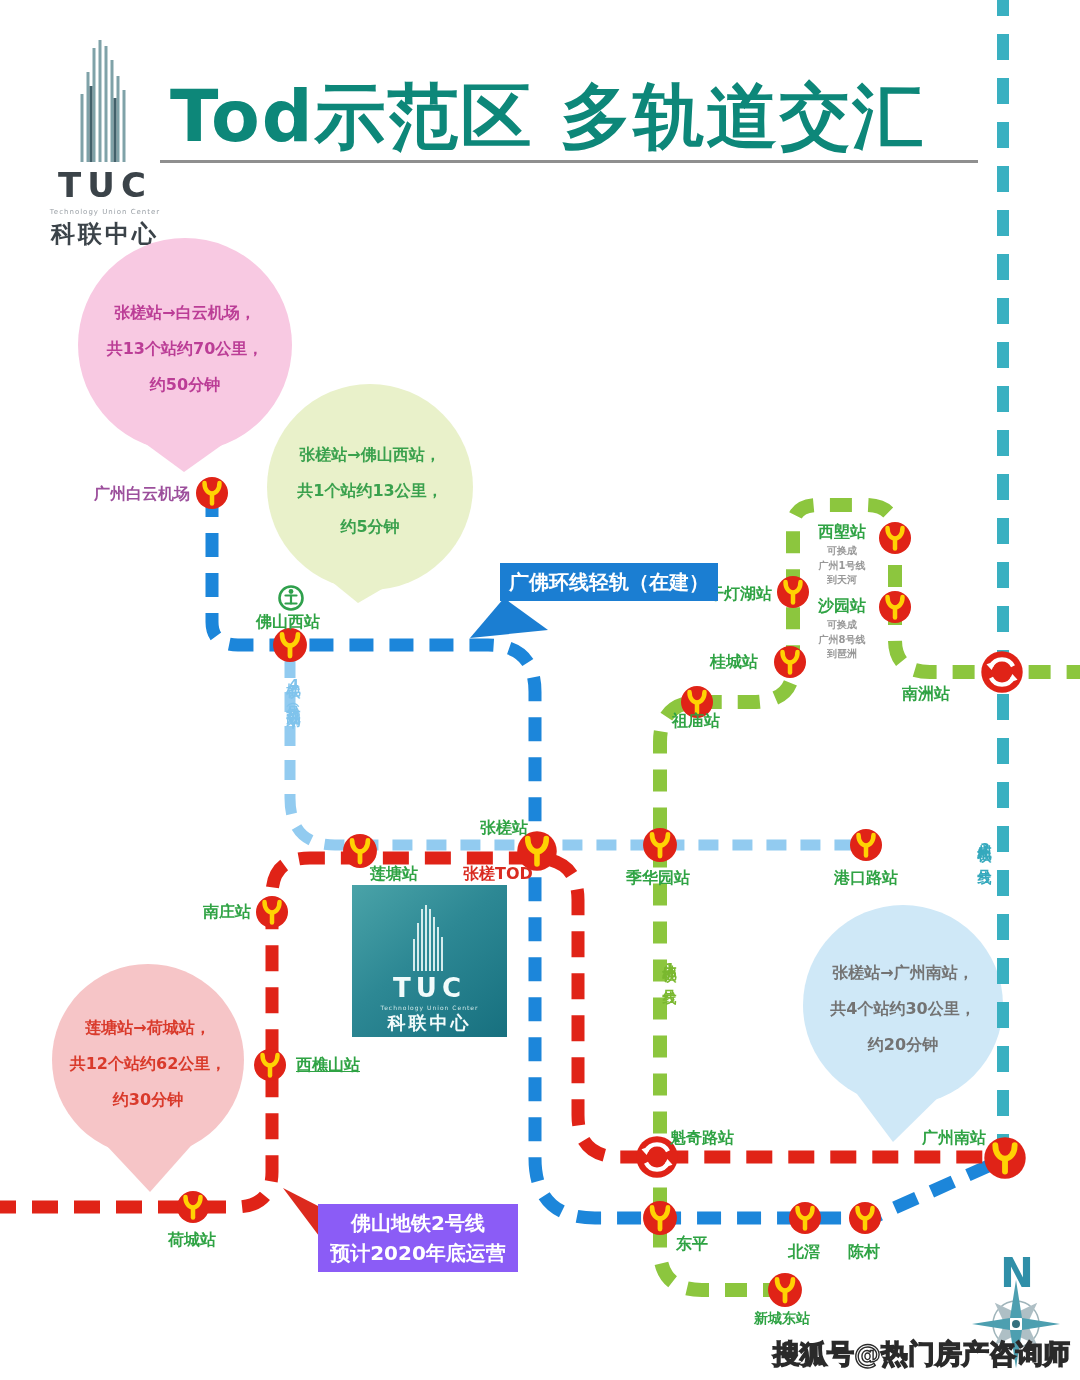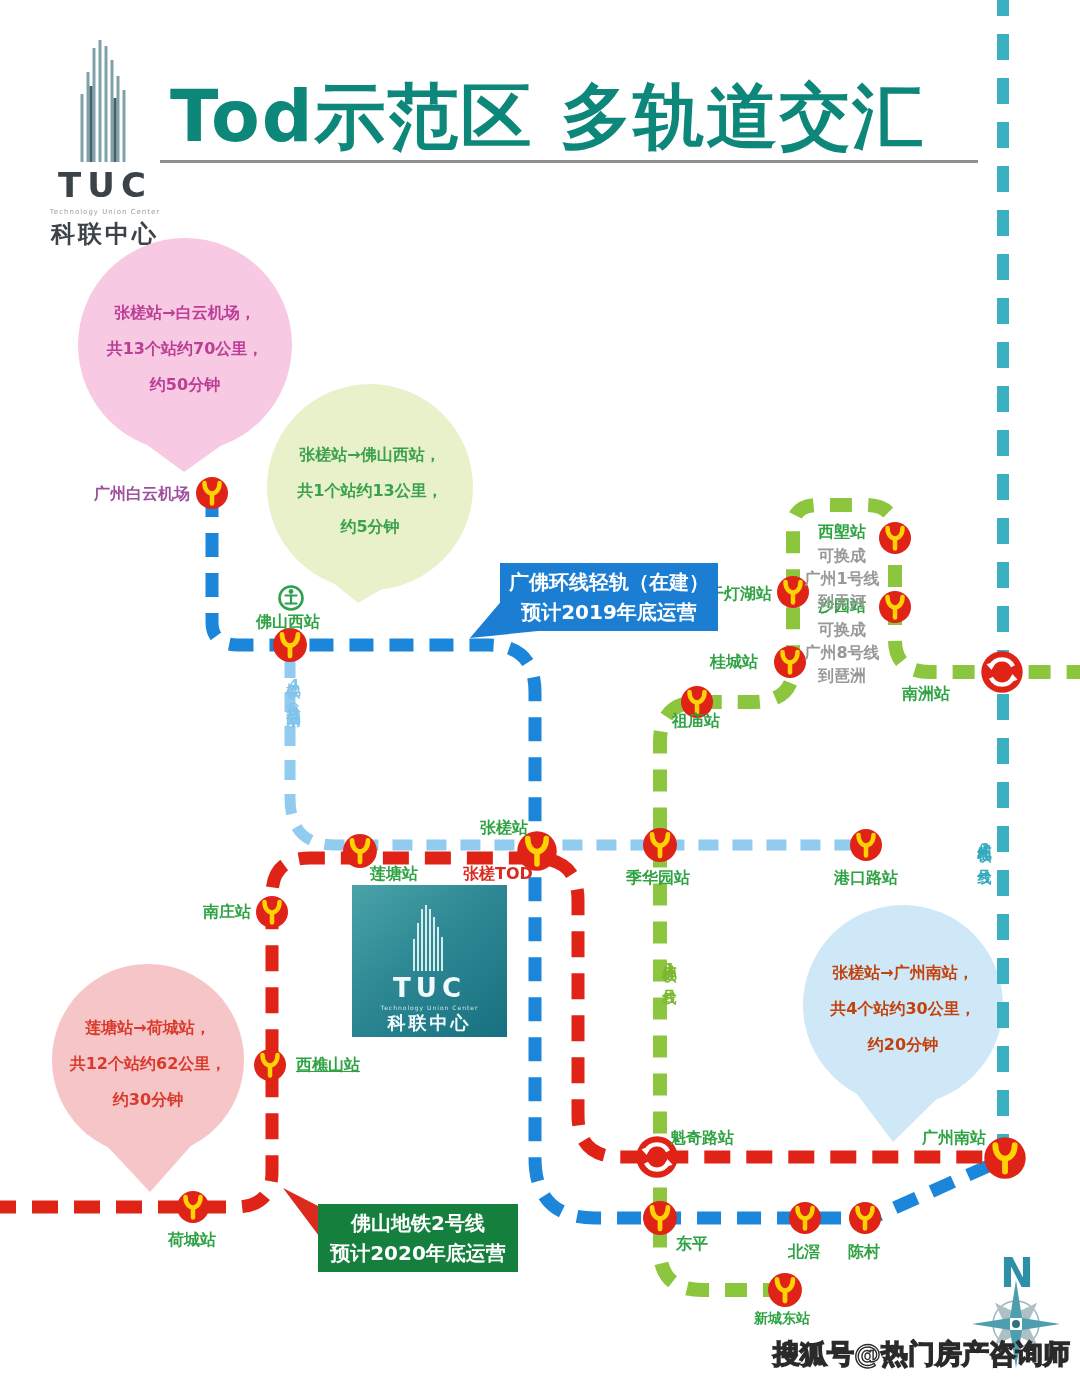--- a/index.html
+++ b/index.html
@@ -14,37 +14,37 @@
   .logo-wrap{position:absolute;left:30px;top:30px;width:150px;height:200px;text-align:center;}
   .logo-tuc{position:absolute;left:0;top:135px;width:150px;font-size:34px;font-weight:bold;
             color:#3b4349;letter-spacing:6px;}
   .logo-sub{position:absolute;left:0;top:178px;width:150px;font-size:7px;color:#9aa0a6;letter-spacing:1px;}
   .logo-cn{position:absolute;left:0;top:188px;width:150px;font-size:24px;font-weight:bold;color:#3b4349;letter-spacing:3px;}
   
   .st{position:absolute;font-size:16px;font-weight:bold;color:#2fa344;white-space:nowrap;}
   .st.purple{color:#9c4f9c;}
   .st.red{color:#d92b20;}
   .st.small{font-size:14px;}
-  .note{position:absolute;font-size:16px;color:#989898;line-height:1.45;text-align:center;white-space:nowrap;font-weight:bold;}
+  .note{position:absolute;font-size:10px;color:#989898;line-height:1.45;text-align:center;white-space:nowrap;font-weight:bold;}
   .vlabel{position:absolute;writing-mode:vertical-rl;text-orientation:upright;font-size:14px;
           font-weight:bold;letter-spacing:2px;white-space:nowrap;}
   .vlabel.lblue{color:#7fc3ec;}
   .vlabel.green{color:#7ab82f;}
   .vlabel.teal{color:#35a9bd;}
   
   .balloon-text{position:absolute;text-align:center;font-weight:bold;font-size:16px;line-height:36px;white-space:nowrap;}
   .balloon-text.pink{color:#bb3d96;}
   .balloon-text.green{color:#3aa14d;}
-  .balloon-text.blue{color:#c2410c;}
+  .balloon-text.blue{color:#737373;}
   .balloon-text.redp{color:#d93a2b;}
   
   .callout{position:absolute;color:#ffffff;font-weight:bold;font-size:20px;line-height:30px;
            text-align:center;padding:4px 6px;}
   .callout.blue{background:#1b7ed2;}
-  .callout.red{background:#15803d;}
+  .callout.red{background:#8b5cf6;}
   
   .marker{position:absolute;transform:translate(-50%,-50%);}
   
   .tuc-block{position:absolute;left:352px;top:885px;width:155px;height:152px;
              background:linear-gradient(140deg,#4aa3a8 0%,#2d8894 45%,#17707f 100%);
              text-align:center;color:#fff;}
   .tuc-block .t1{position:absolute;left:0;top:88px;width:100%;font-size:26px;font-weight:bold;letter-spacing:5px;color:#f2fbfb;}
   .tuc-block .t2{position:absolute;left:0;top:119px;width:100%;font-size:6px;color:#cfe8e8;letter-spacing:1px;}
   .tuc-block .t3{position:absolute;left:0;top:126px;width:100%;font-size:18px;font-weight:bold;letter-spacing:3px;color:#f2fbfb;}
   
@@ -258,21 +258,20 @@
     <div>约20分钟</div>
   </div>
   <div class="balloon-text redp" style="left:33px;top:1010px;width:230px;">
     <div>莲塘站→荷城站，</div>
     <div>共12个站约62公里，</div>
     <div>约30分钟</div>
   </div>
 
   <div class="callout blue" style="left:500px;top:563px;width:206px;">
     <div>广佛环线轻轨（在建）</div>
-    <div>预计2019年底运营</div>
   </div>
   <div class="callout red" style="left:318px;top:1204px;width:188px;">
     <div>佛山地铁2号线</div>
     <div>预计2020年底运营</div>
   </div>
 
   <div class="tuc-block">
     <svg class="abs" style="left:52px;top:18px;" width="52" height="68" viewBox="0 0 52 68">
       <g stroke="#dff2f2" stroke-width="2" fill="none" opacity="0.95">
         <path d="M14 68 V20"></path>

